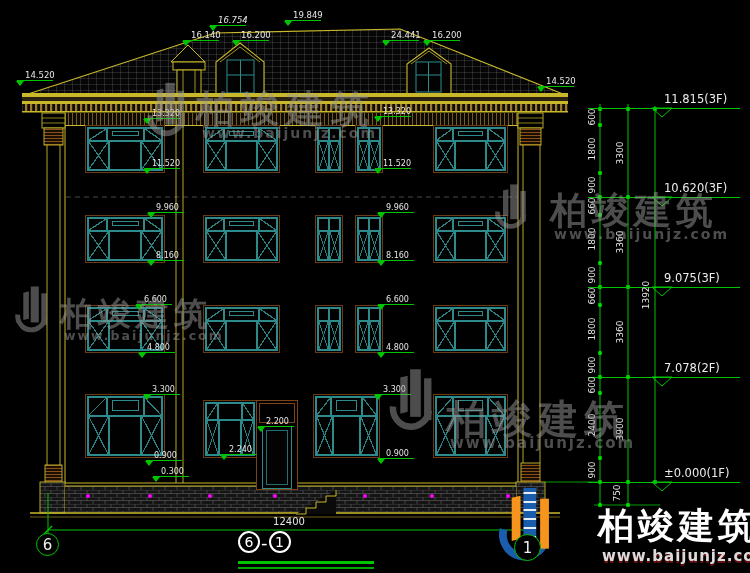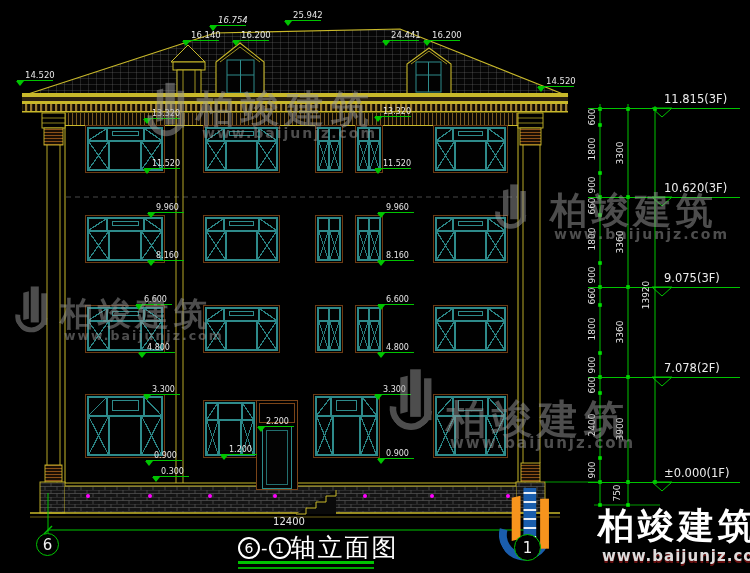--- a/index.html
+++ b/index.html
@@ -496,21 +496,21 @@
 
   <div class="door-sur">
     <div class="door-tr"></div>
     <div class="door-leaf">
         <div class="p"></div>
       </div>
   </div>
 
   <div id="labels" class="abs">
       <div class="lbl top" style="left: 218px; top: 16px; font-style: italic;"><span>16.754</span><div class="ul"></div><div class="tri"></div></div>
-      <div class="lbl top" style="left: 293px; top: 11px;"><span>25.942</span><div class="ul"></div><div class="tri"></div></div>
+      <div class="lbl top" style="left: 293px; top: 11px;"><span>19.849</span><div class="ul"></div><div class="tri"></div></div>
       <div class="lbl top" style="left: 191px; top: 31px;"><span>16.140</span><div class="ul"></div><div class="tri"></div></div>
       <div class="lbl top" style="left: 241px; top: 31px;"><span>16.200</span><div class="ul"></div><div class="tri"></div></div>
       <div class="lbl top" style="left: 391px; top: 31px;"><span>24.441</span><div class="ul"></div><div class="tri"></div></div>
       <div class="lbl top" style="left: 432px; top: 31px;"><span>16.200</span><div class="ul"></div><div class="tri"></div></div>
       <div class="lbl top" style="left: 25px; top: 71px;"><span>14.520</span><div class="ul"></div><div class="tri"></div></div>
       <div class="lbl top" style="left: 546px; top: 77px;"><span>14.520</span><div class="ul"></div><div class="tri"></div></div>
       <div class="lbl " style="left: 152px; top: 109px;"><span>13.320</span><div class="ul"></div><div class="tri"></div></div>
       <div class="lbl " style="left: 152px; top: 159px;"><span>11.520</span><div class="ul"></div><div class="tri"></div></div>
       <div class="lbl " style="left: 156px; top: 203px;"><span>9.960</span><div class="ul"></div><div class="tri"></div></div>
       <div class="lbl " style="left: 156px; top: 251px;"><span>8.160</span><div class="ul"></div><div class="tri"></div></div>
@@ -521,21 +521,21 @@
       <div class="lbl " style="left: 161px; top: 467px;"><span>0.300</span><div class="ul"></div><div class="tri"></div></div>
       <div class="lbl " style="left: 383px; top: 107px;"><span>13.320</span><div class="ul"></div><div class="tri"></div></div>
       <div class="lbl " style="left: 383px; top: 159px;"><span>11.520</span><div class="ul"></div><div class="tri"></div></div>
       <div class="lbl " style="left: 386px; top: 203px;"><span>9.960</span><div class="ul"></div><div class="tri"></div></div>
       <div class="lbl " style="left: 386px; top: 251px;"><span>8.160</span><div class="ul"></div><div class="tri"></div></div>
       <div class="lbl " style="left: 386px; top: 295px;"><span>6.600</span><div class="ul"></div><div class="tri"></div></div>
       <div class="lbl " style="left: 386px; top: 343px;"><span>4.800</span><div class="ul"></div><div class="tri"></div></div>
       <div class="lbl " style="left: 383px; top: 385px;"><span>3.300</span><div class="ul"></div><div class="tri"></div></div>
       <div class="lbl " style="left: 386px; top: 449px;"><span>0.900</span><div class="ul"></div><div class="tri"></div></div>
       <div class="lbl " style="left: 266px; top: 417px;"><span>2.200</span><div class="ul"></div><div class="tri"></div></div>
-      <div class="lbl " style="left: 229px; top: 445px;"><span>1.200</span><div class="ul"></div><div class="tri"></div></div>
+      <div class="lbl " style="left: 229px; top: 445px;"><span>2.240</span><div class="ul"></div><div class="tri"></div></div>
       <div class="fline" style="left: 588px; top: 108px; width: 152px;"></div>
       <span class="flvl" style="left: 664px; top: 92px;">11.815(3F)</span>
       <div class="fline" style="left: 588px; top: 197px; width: 152px;"></div>
       <span class="flvl" style="left: 664px; top: 181px;">10.620(3F)</span>
       <div class="fline" style="left: 588px; top: 287px; width: 152px;"></div>
       <span class="flvl" style="left: 664px; top: 271px;">9.075(3F)</span>
       <div class="fline" style="left: 588px; top: 377px; width: 152px;"></div>
       <span class="flvl" style="left: 664px; top: 361px;">7.078(2F)</span>
       <div class="fline" style="left: 588px; top: 482px; width: 152px;"></div>
       <span class="flvl" style="left: 664px; top: 466px;">±0.000(1F)</span>
@@ -609,19 +609,18 @@
   <span class="brand-cn">柏竣建筑</span>
   <span class="brand-url">www.baijunjz.com</span>
 
   <div class="bub" style="left:36px;top:533px;width:23px;height:23px">6</div>
   <div class="bub" style="left:514px;top:534px;width:27px;height:27px">1</div>
 
   <div class="title-row">
     <span class="circ">6</span>
     <span class="tdash">-</span>
     <span class="circ">1</span>
-    <span class="ttext">轴立面图</span>
   </div>
   <div class="tl1"></div>
   <div class="tl2"></div>
 
   <span class="dim17">12400</span>
 </div>
 
 </body></html>

